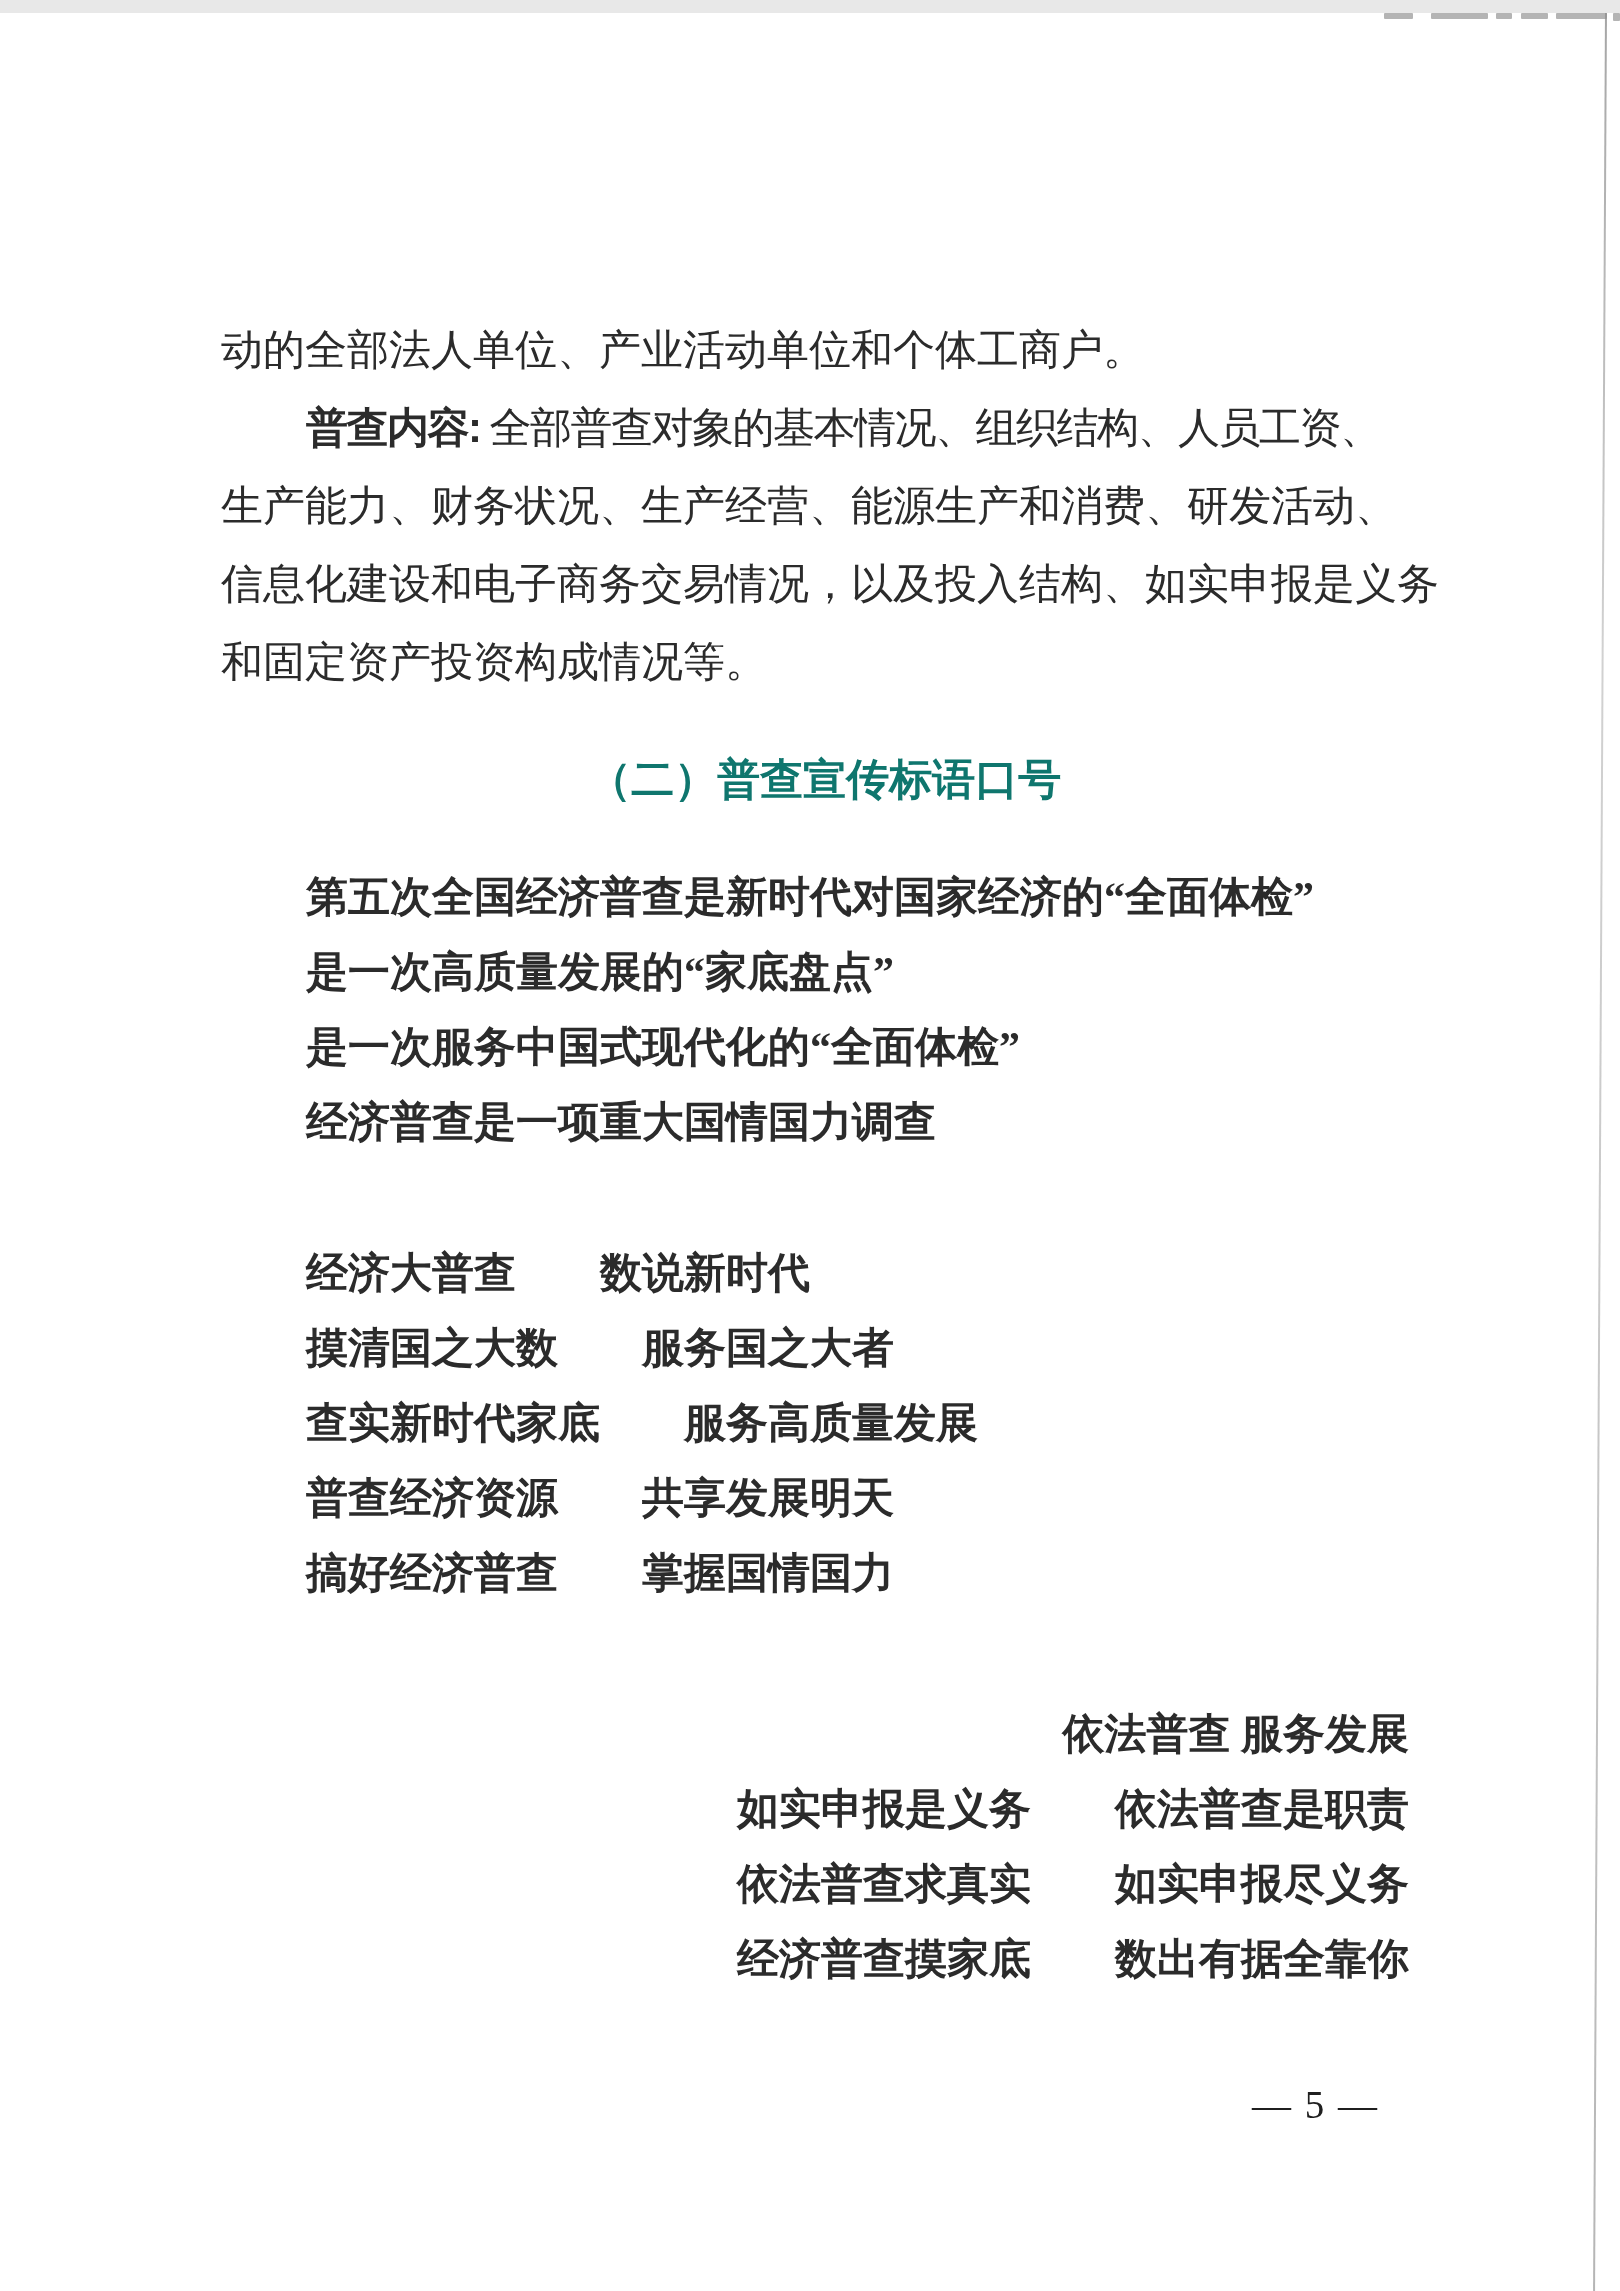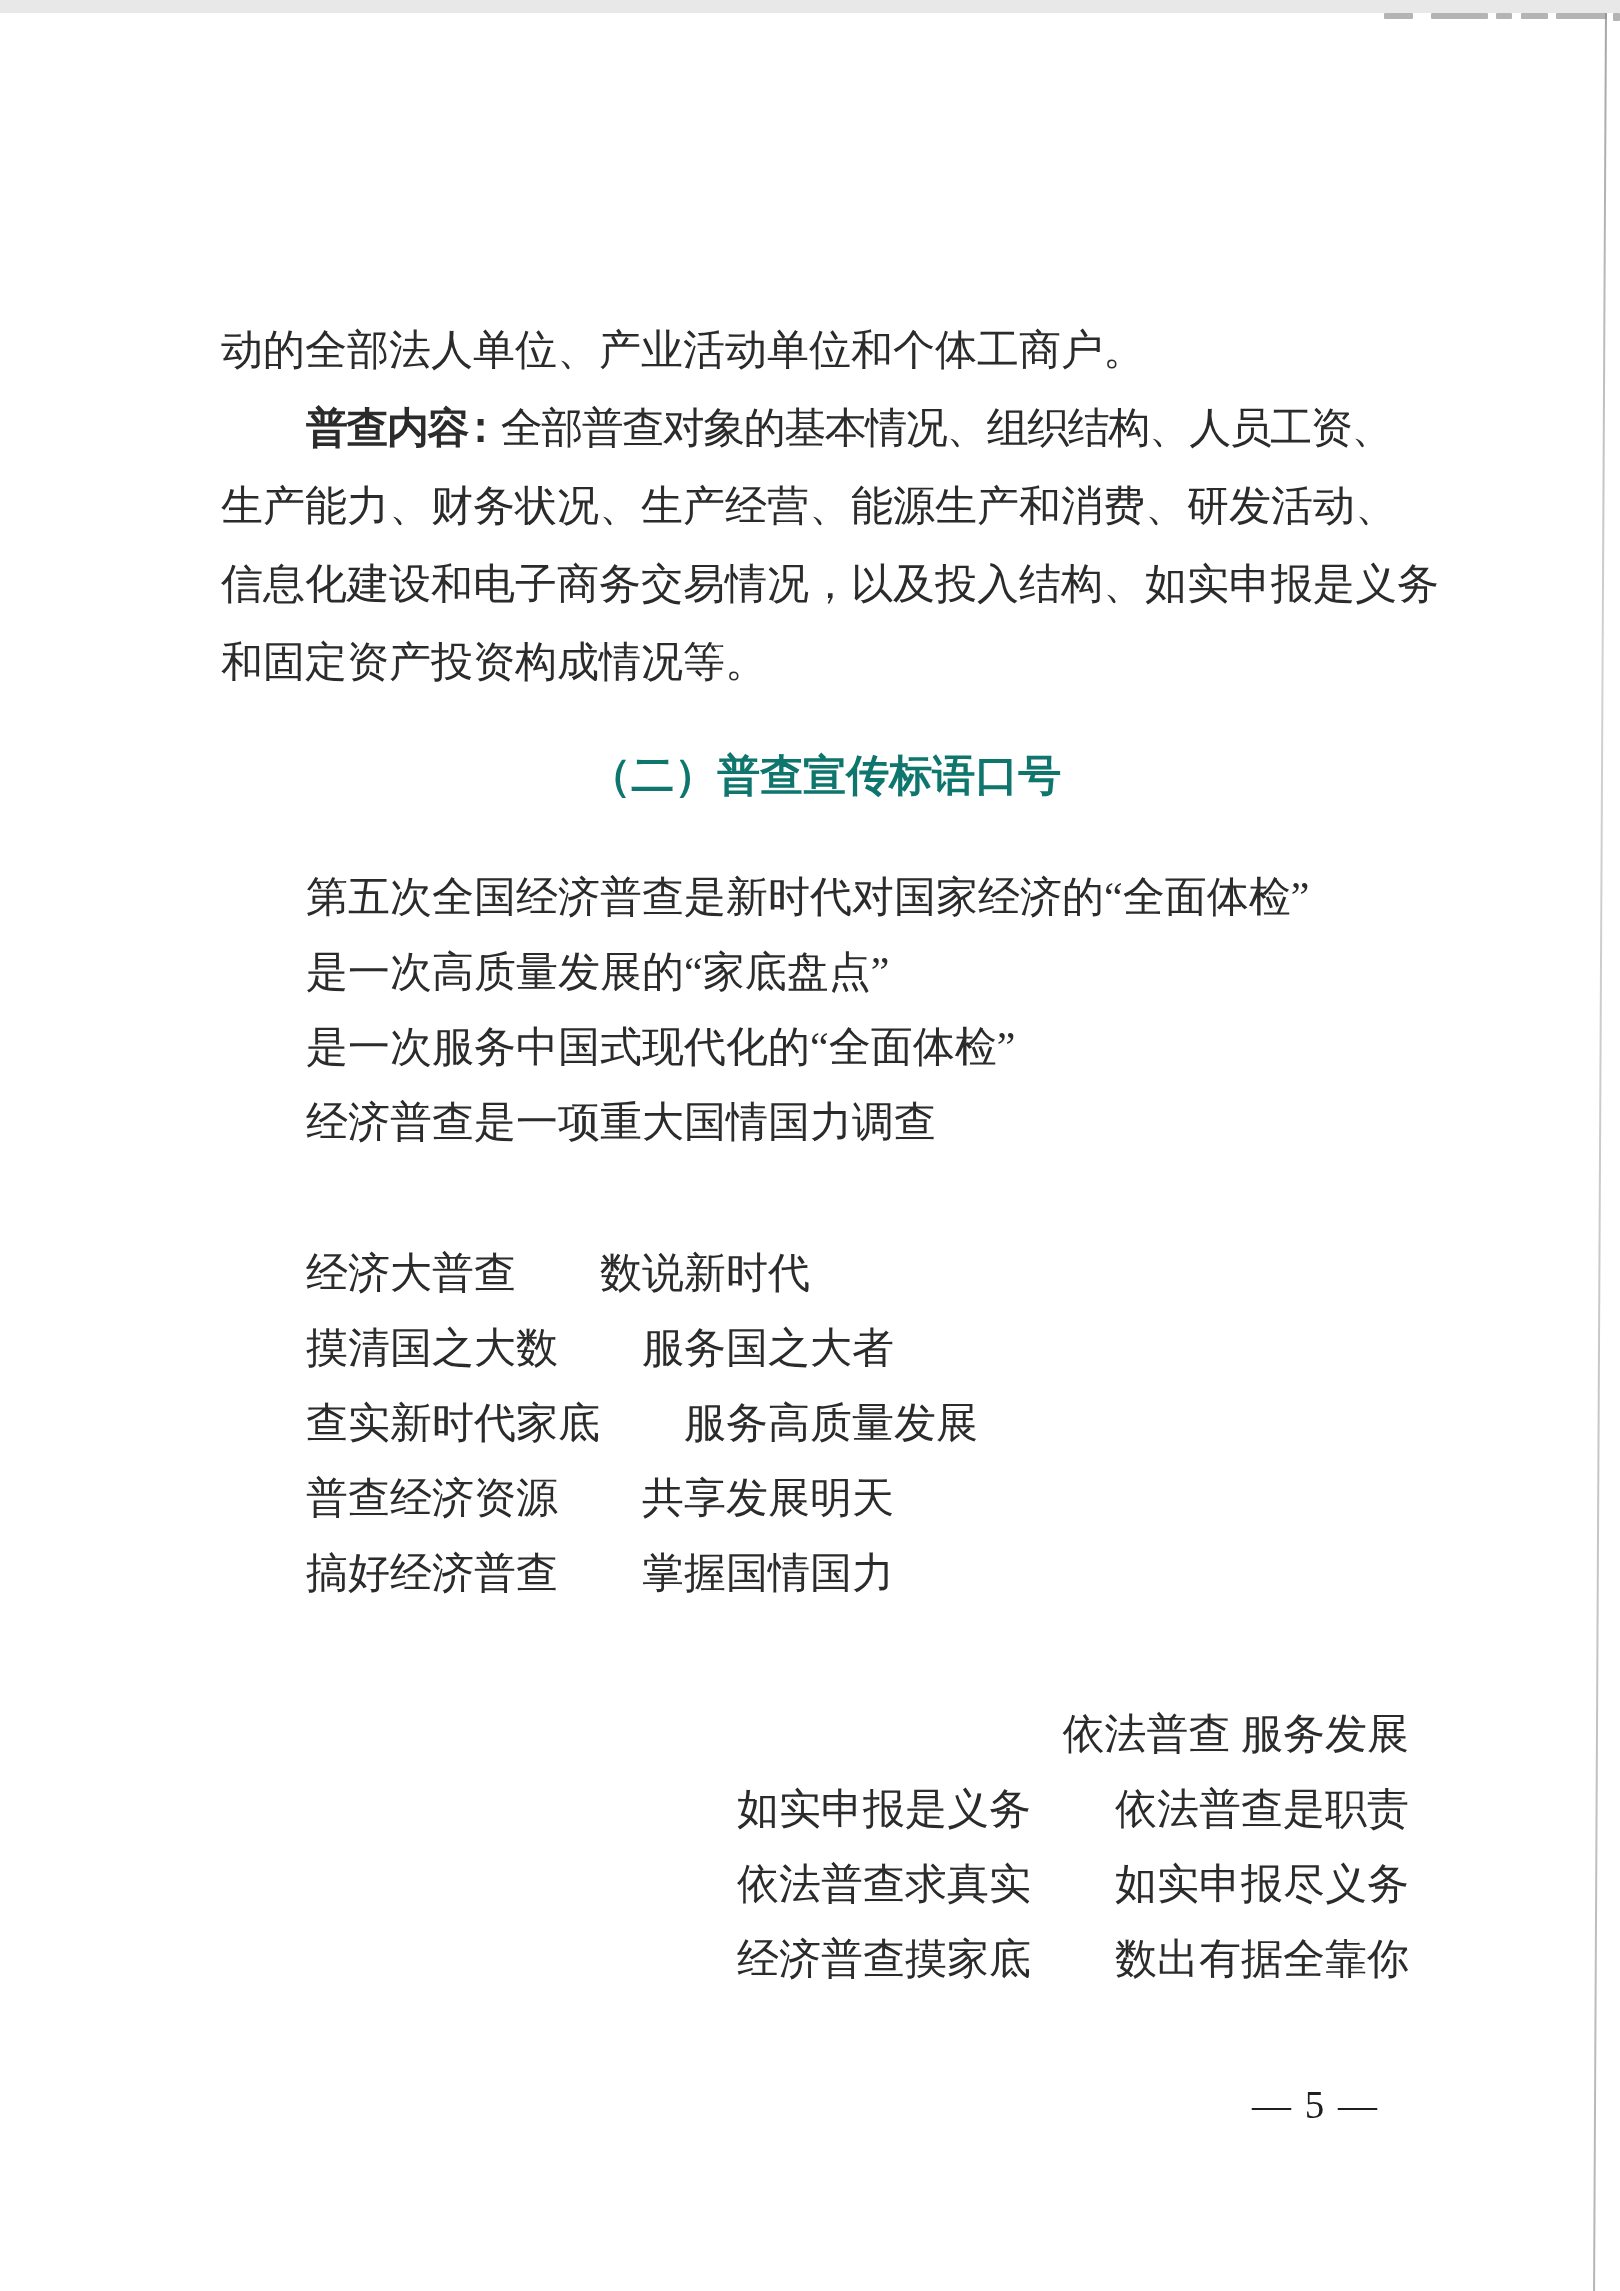--- a/index.html
+++ b/index.html
@@ -47,35 +47,35 @@
   .line {
     margin: 0;
     height: 78px;
     line-height: 78px;
     white-space: nowrap;
   }
   .indent { text-indent: 85px; }
   .tight  { letter-spacing: -1.5px; }
 
   .hei {
-    font-family: Liberation Mono, monospace;
+    font-family: Liberation Sans, sans-serif;
     font-weight: bold;
   }
 
   .heading {
     margin: 39px 0 0 0;
     height: 78px;
     line-height: 78px;
     text-align: center;
     padding-left: 19.6px;
     font-size: 43px;
     color: #0f766e;
   }
 
-  .slogans { margin: 0; padding: 0 0 0 85px; }
+  .slogans { margin: 0; padding: 0 0 0 85px; font-weight: bold; }
   .slogans p {
     margin: 0;
     height: 75px;
     line-height: 75px;
     white-space: nowrap;
   }
   .group-1 { margin-top: 42px; }
   .group-2 { margin-top: 76px; }
   .group-3 { margin-top: 86px; text-align: right; }
 

